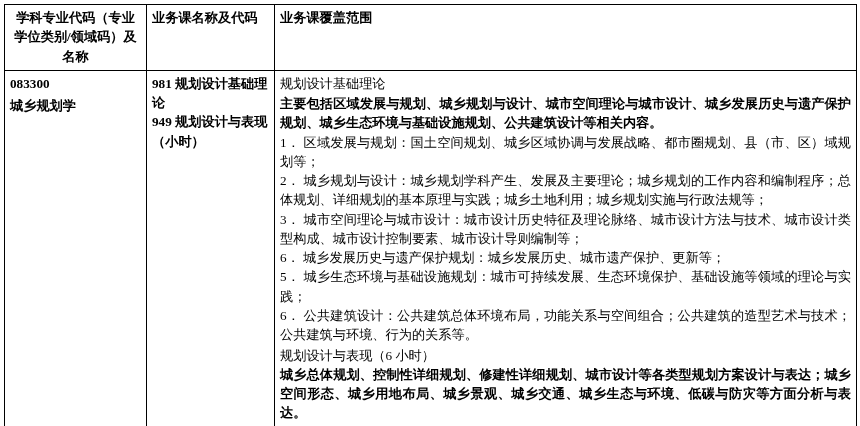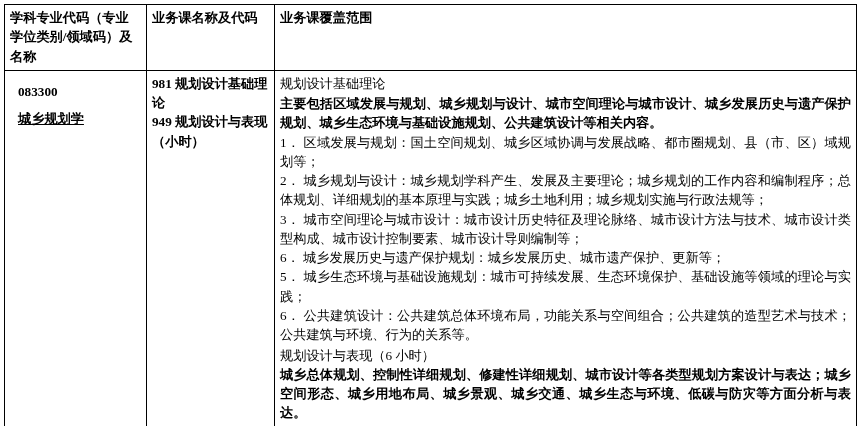--- a/index.html
+++ b/index.html
@@ -33,37 +33,36 @@
     padding: 3px 5px 4px 5px;
     font-size: 13.2px;
     line-height: 1.46;
     font-weight: bold;
   }
   col.c1 { width: 142px; }
   col.c2 { width: 128px; }
   col.c3 { width: 582px; }
 
   .hdr {
-    text-align: left;
+    text-align: center;
     font-weight: bold;
   }
   .hdr-center {
     text-align: left;
     font-weight: bold;
     vertical-align: middle;
   }
   .cell-code {
     font-weight: bold;
   }
   .cell-code div {
-    margin: 8px;
+    margin: 0;
   }
   .cell-code .line2 {
     margin-top: 3px;
-    text-decoration: underline;
   }
   .cell-course {
     font-weight: bold;
   }
   .cell-scope {
     font-weight: normal;
   }
   .scope-title {
     font-weight: normal;
     margin: 0 0 1px 0;

